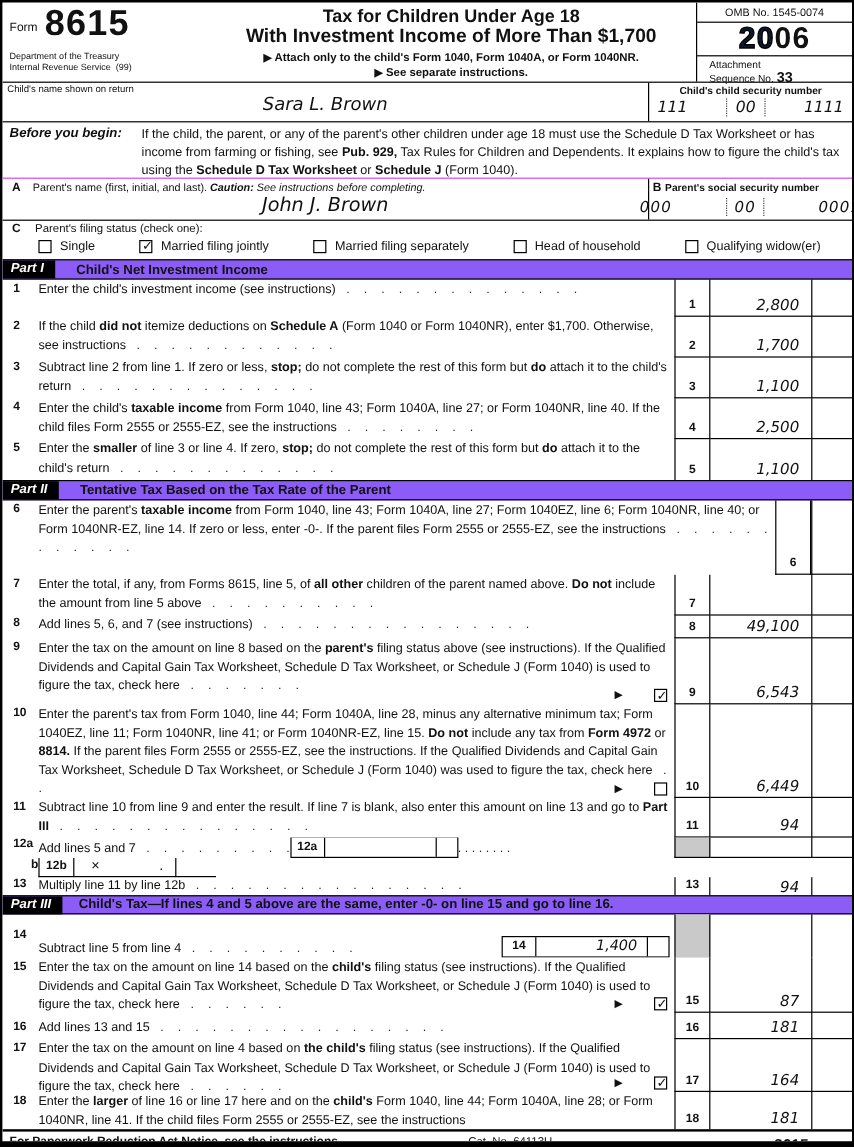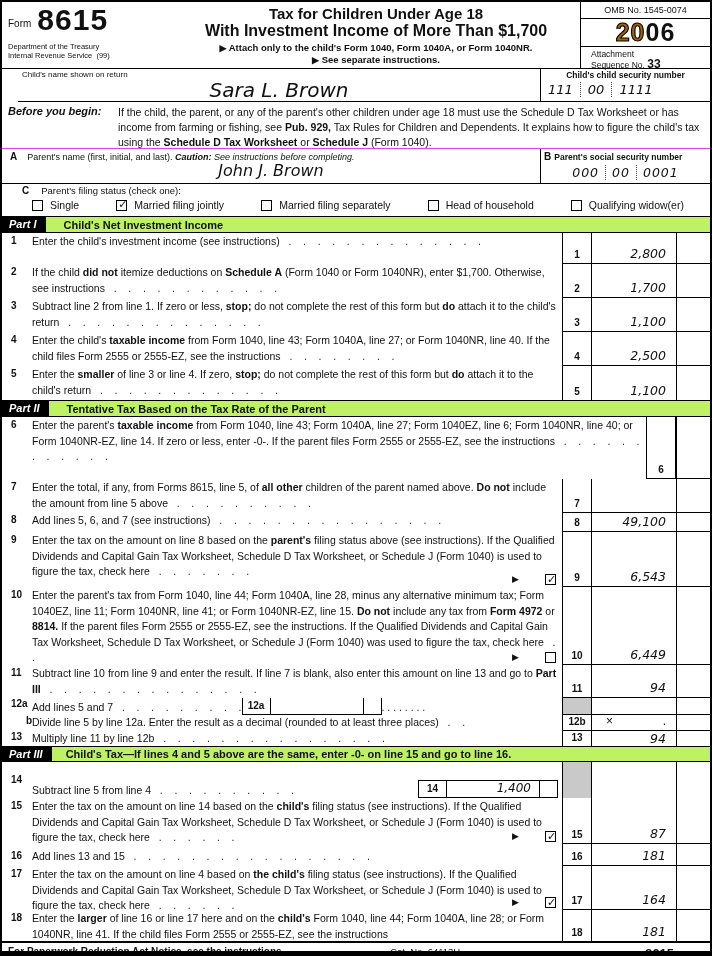--- a/index.html
+++ b/index.html
@@ -18,63 +18,63 @@
   .big-no{font-size:30px;font-weight:bold;letter-spacing:1px;line-height:28px;}
   .dept{font-size:7.5px;line-height:9px;margin-top:8px;}
   .hdr-center{flex:1;text-align:center;padding-top:3px;}
   .t1{font-size:15px;font-weight:bold;line-height:17px;}
   .t2{font-size:16px;font-weight:bold;line-height:18px;}
   .t3{font-size:9.5px;font-weight:bold;margin-top:2px;}
   .t4{font-size:9.5px;font-weight:bold;}
   .hdr-right{width:130px;border-left:1.5px solid #000;box-sizing:border-box;text-align:center;}
   .omb{font-size:9px;padding:3px 2px;border-bottom:1px solid #000;text-align:center;}
   .year{font-size:25px;font-weight:bold;line-height:27px;letter-spacing:1px;}
-  .yr-outline{color:#a16207;-webkit-text-stroke:1.1px #000;}
+  .yr-outline{color:#0f172a;-webkit-text-stroke:1.1px #000;}
   .attach-blk{border-top:1px solid #000;font-size:8.5px;line-height:10px;text-align:left;padding:2px 0 0 10px;}
   .seq-no{font-size:12px;font-weight:bold;}
 
   
-  .name-row{display:flex;height:32px;border-bottom:1.5px solid #000;margin-left:16px;}
+  .name-row{display:flex;height:32px;border-bottom:1.5px solid #000;}
   .name-left{flex:1;position:relative;}
   .tiny-lab{font-size:8px;position:absolute;top:1px;left:4px;}
-  .name-val{position:absolute;left:0;right:0;top:9px;text-align:center;font-size:20px;}
+  .name-val{position:absolute;left:0;right:0;top:9px;text-align:center;font-size:15px;}
   .ssn-box{width:170px;border-left:1.5px solid #000;box-sizing:border-box;text-align:center;}
   .ssn-lab{font-size:8.5px;font-weight:bold;padding-top:1px;}
-  .ssn-val{font-size:13px;display:flex;justify-content:flex-start;margin-top:2px;}
+  .ssn-val{font-size:13px;display:flex;justify-content:space-between;margin-top:2px;}
   .ssn-val span{padding:0 7px;}
   .ssn-mid{border-left:1px dotted #444;border-right:1px dotted #444;}
 
   
   .before{display:flex;height:47px;border-bottom:1px solid #d946ef;box-sizing:border-box;}
   .before-lead{width:112px;font-size:11px;font-weight:bold;font-style:italic;padding:3px 0 0 6px;box-sizing:border-box;}
   .before-text{flex:1;font-size:10.5px;line-height:15px;padding:3px 6px 0 4px;}
 
   
   .ab-row{display:flex;height:35px;border-bottom:1px solid #000;box-sizing:border-box;}
   .a-left{flex:1;position:relative;}
   .a-lab{font-size:9px;padding:2px 0 0 8px;}
   .a-letter{font-weight:bold;font-size:10px;padding-right:10px;}
   .a-name{position:absolute;left:0;right:0;top:12px;text-align:center;font-size:16px;}
   .b-box{width:170px;border-left:1px solid #000;box-sizing:border-box;}
   .b-lab{font-size:8.5px;font-weight:bold;padding:2px 0 0 3px;}
   .b-letter{font-size:10px;padding-right:3px;}
-  .b-ssn{font-size:12.5px;display:flex;justify-content:center;margin-top:3px;letter-spacing:1px;}
+  .b-ssn{font-size:12.5px;display:flex;justify-content:center;margin-top:3px;letter-spacing:1px;gap:39px;}
   .b-ssn span{padding:0 6px;}
 
   
   .c-row{height:32px;box-sizing:border-box;}
-  .c-lab{font-size:9.5px;padding:1px 0 0 20px;}
+  .c-lab{font-size:9.5px;padding:1px 0 0 8px;}
   .c-letter{font-weight:bold;font-size:10px;padding-right:12px;}
   .opts{display:flex;align-items:center;padding:3px 26px 0 30px;justify-content:space-between;}
   .opt{display:flex;align-items:center;gap:7px;font-size:10.5px;}
   .cb{width:11px;height:11px;border:1px solid #000;box-sizing:border-box;position:relative;flex:none;}
   .cb span{position:absolute;left:1px;top:-3px;font-size:11px;}
 
   
-  .bar{display:flex;align-items:center;border-top:1px solid #000;border-bottom:1px solid #000;box-sizing:border-box;background:#bef264;}
+  .bar{display:flex;align-items:center;border-top:1px solid #000;border-bottom:1px solid #000;box-sizing:border-box;background:#8b5cf6;}
   .bar-tag{background:#000;color:#fff;font-weight:bold;font-size:11px;padding:1px 9px 2px 7px;font-style:italic;}
   .bar-title{font-weight:bold;font-size:11px;margin-left:18px;}
 
   
   .row{display:flex;box-sizing:border-box;}
   .n{width:30px;box-sizing:border-box;padding:2px 0 0 9px;font-weight:bold;font-size:10px;flex:none;}
   .t{flex:1;font-size:10.5px;line-height:15.5px;padding:1px 4px 0 0;overflow:hidden;position:relative;box-sizing:border-box;}
   .bx,.val,.c{box-sizing:border-box;flex:none;display:flex;align-items:flex-end;border-bottom:1px solid #000;}
   .bx{width:30px;border-left:1px solid #000;border-right:1px solid #000;justify-content:center;font-weight:bold;font-size:10px;padding-bottom:3px;}
   .val{width:84px;justify-content:flex-end;font-size:12.5px;padding:0 10px 2px 0;}
@@ -334,21 +334,20 @@
       </span>
       <span class="fill1 dots">  .    .    .    .    .    .    .    .</span>
     </div>
     <div class="bx gray"></div>
     <div class="val"></div>
     <div class="c"></div>
   </div>
 
   <div class="row" style="height:16px">
     <div class="n" style="padding-top:0;text-align:right;padding-left:13px">b</div>
-    <div class="t" style="padding-top:0"><span><span>Divide line 5 by line 12a. Enter the result as a decimal (rounded to at least three places)</span><span class="dots">   .    .</span></span></div>
     <div class="bx">12b</div>
     <div class="val val-split">
       <span>×</span>
       <span>.</span>
     </div>
     <div class="c"></div>
   </div>
 
   <div class="row" style="height:15px">
     <div class="n" style="padding-top:0">13</div>

